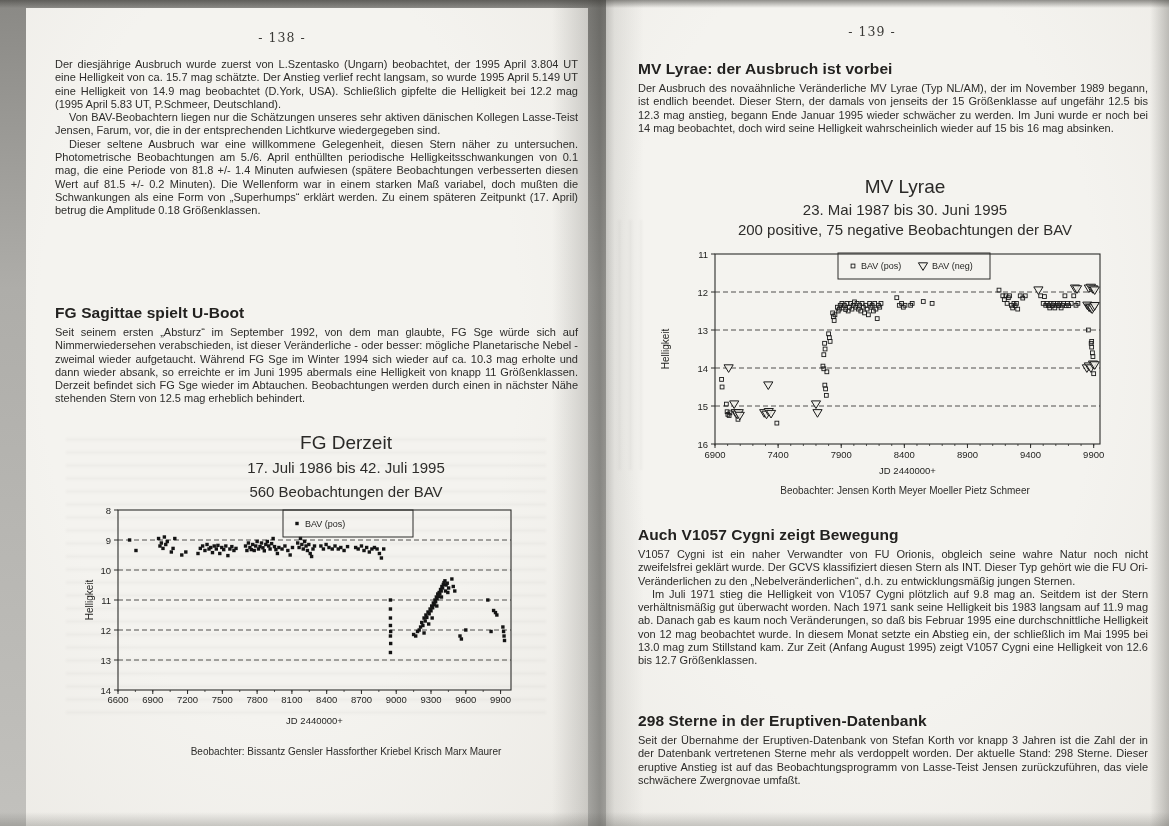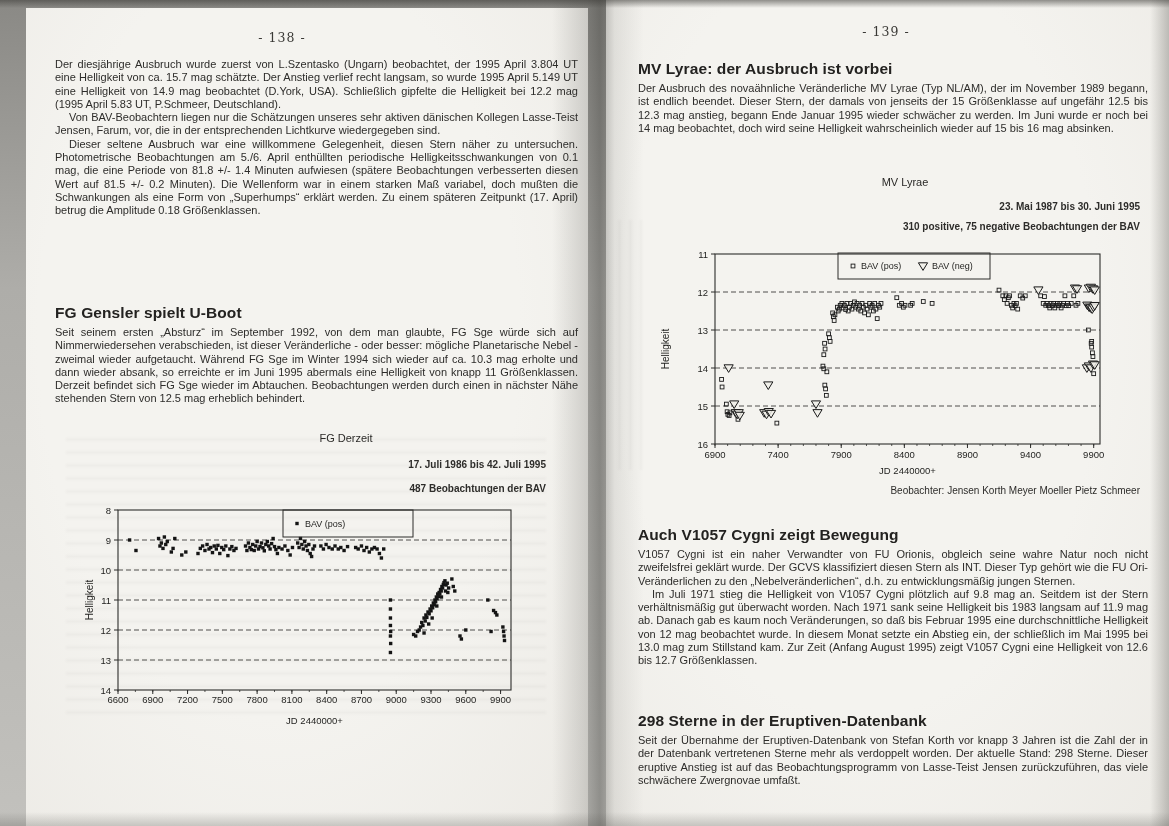--- a/index.html
+++ b/index.html
@@ -19,47 +19,47 @@
          background:repeating-linear-gradient(180deg, rgba(125,122,113,0.10) 0 3px, rgba(125,122,113,0) 3px 13px);}
   .ghost-v{position:absolute;pointer-events:none;opacity:.5;filter:blur(0.8px);
          background:repeating-linear-gradient(90deg, rgba(125,122,113,0.10) 0 3px, rgba(125,122,113,0) 3px 11px);}
 
   .pagenum{position:absolute;font-family:"DejaVu Serif",serif;font-size:12.5px;color:#3a3936;
            letter-spacing:1px;text-align:center;}
   .body-text{position:absolute;font-size:11px;line-height:13.3px;text-align:justify;color:#2d2c2a;}
   .body-text p{margin:0;}
   .body-text p.indent{text-indent:14px;}
   .sec-heading{position:absolute;font-size:15.5px;font-weight:bold;color:#232220;letter-spacing:0.1px;}
-  .chart-title{position:absolute;font-size:11px;color:#2a2927;text-align:center;}
-  .chart-sub{position:absolute;font-size:10px;color:#2d2c2a;text-align:right;font-weight:bold;}
-  .chart-caption{position:absolute;font-size:10px;color:#2d2c2a;text-align:right;}
+  .chart-title{position:absolute;font-size:19px;color:#2a2927;text-align:center;}
+  .chart-sub{position:absolute;font-size:15px;color:#2d2c2a;text-align:center;}
+  .chart-caption{position:absolute;font-size:10px;color:#2d2c2a;text-align:center;}
   svg{position:absolute;font-family:"Liberation Sans",sans-serif;}
 </style>
 </head>
 <body>
 
 <div class="stage">
 
   <div class="page page-left">
     <div class="pagenum" style="left:0;top:22px;width:512px;text-align:center;">-  138  -</div>
 
     <div class="body-text" style="left:29px;top:50px;width:523px;">
       <p>Der diesjährige Ausbruch wurde zuerst von L.Szentasko (Ungarn) beobachtet, der 1995 April 3.804 UT eine Helligkeit von ca. 15.7 mag schätzte. Der Anstieg verlief recht langsam, so wurde 1995 April 5.149 UT eine Helligkeit von 14.9 mag beobachtet (D.York, USA). Schließlich gipfelte die Helligkeit bei 12.2 mag (1995 April 5.83 UT, P.Schmeer, Deutschland).</p>
       <p class="indent">Von BAV-Beobachtern liegen nur die Schätzungen unseres sehr aktiven dänischen Kollegen Lasse-Teist Jensen, Farum, vor, die in der entsprechenden Lichtkurve wiedergegeben sind.</p>
       <p class="indent">Dieser seltene Ausbruch war eine willkommene Gelegenheit, diesen Stern näher zu untersuchen. Photometrische Beobachtungen am 5./6. April enthüllten periodische Helligkeitsschwankungen von 0.1 mag, die eine Periode von 81.8 +/- 1.4 Minuten aufwiesen (spätere Beobachtungen verbesserten diesen Wert auf 81.5 +/- 0.2 Minuten). Die Wellenform war in einem starken Maß variabel, doch mußten die Schwankungen als eine Form von „Superhumps“ erklärt werden. Zu einem späteren Zeitpunkt (17. April) betrug die Amplitude 0.18 Größenklassen.</p>
     </div>
 
-    <div class="sec-heading" style="left:29px;top:296px;">FG Gensler spielt U-Boot</div>
+    <div class="sec-heading" style="left:29px;top:296px;">FG Sagittae spielt U-Boot</div>
     <div class="body-text" style="left:29px;top:318px;width:523px;">
       <p>Seit seinem ersten „Absturz“ im September 1992, von dem man glaubte, FG Sge würde sich auf Nimmerwiedersehen verabschieden, ist dieser Veränderliche - oder besser: mögliche Planetarische Nebel - zweimal wieder aufgetaucht. Während FG Sge im Winter 1994 sich wieder auf ca. 10.3 mag erholte und dann wieder absank, so erreichte er im Juni 1995 abermals eine Helligkeit von knapp 11 Größenklassen. Derzeit befindet sich FG Sge wieder im Abtauchen. Beobachtungen werden durch einen in nächster Nähe stehenden Stern von 12.5 mag erheblich behindert.</p>
     </div>
 
     <div class="chart-title" style="left:120px;top:424px;width:400px;">FG Derzeit</div>
     <div class="chart-sub" style="left:120px;top:451px;width:400px;">17. Juli 1986 bis 42. Juli 1995</div>
-    <div class="chart-sub" style="left:120px;top:475px;width:400px;">487 Beobachtungen der BAV</div>
+    <div class="chart-sub" style="left:120px;top:475px;width:400px;">560 Beobachtungen der BAV</div>
 
     <svg id="fg-chart-svg" style="left:57px;top:492px;" width="470" height="234">
         <line x1="35" x2="428" y1="40" y2="40" stroke="#3c3c3a" stroke-width="0.9" stroke-dasharray="5 3"></line>
         <line x1="35" x2="428" y1="70" y2="70" stroke="#3c3c3a" stroke-width="0.9" stroke-dasharray="5 3"></line>
         <line x1="35" x2="428" y1="100" y2="100" stroke="#3c3c3a" stroke-width="0.9" stroke-dasharray="5 3"></line>
         <line x1="35" x2="428" y1="130" y2="130" stroke="#3c3c3a" stroke-width="0.9" stroke-dasharray="5 3"></line>
         <line x1="35" x2="428" y1="160" y2="160" stroke="#3c3c3a" stroke-width="0.9" stroke-dasharray="5 3"></line>
         <rect x="35" y="10" width="393" height="180" fill="none" stroke="#2c2c2a" stroke-width="1.1"></rect>
         <line x1="31" x2="35" y1="10" y2="10" stroke="#2c2c2a" stroke-width="1"></line>
         <text x="28" y="13.5" text-anchor="end" font-size="9.5" fill="#1f1f1d">8</text>
@@ -287,35 +287,36 @@
         <rect x="412.1566371681416" y="113.3" width="3.4" height="3.4" fill="#141414"></rect>
         <rect x="418.18495575221243" y="125.3" width="3.4" height="3.4" fill="#141414"></rect>
         <rect x="418.88053097345136" y="129.80000000000004" width="3.4" height="3.4" fill="#141414"></rect>
         <rect x="419.34424778761064" y="134.29999999999998" width="3.4" height="3.4" fill="#141414"></rect>
         <rect x="419.8079646017699" y="138.8" width="3.4" height="3.4" fill="#141414"></rect>
         <rect x="200" y="10" width="130" height="27" fill="none" stroke="#2c2c2a" stroke-width="1"></rect>
         <rect x="212.3" y="21.8" width="3.4" height="3.4" fill="#141414"></rect>
         <text x="222" y="26.7" text-anchor="start" font-size="9" fill="#1f1f1d">BAV (pos)</text>
       </svg>
 
+    <div class="chart-caption" style="left:120px;top:738px;width:400px;">Beobachter: Bissantz Gensler Hassforther Kriebel Krisch Marx Maurer</div>
 
     <div class="ghost" style="left:40px;top:430px;width:480px;height:280px;"></div>
   </div>
 
   <div class="page page-right">
-    <div class="pagenum" style="left:0;top:24px;width:532px;padding-left:14px;">-  139  -</div>
+    <div class="pagenum" style="left:0;top:24px;width:532px;">-  139  -</div>
 
     <div class="sec-heading" style="left:32px;top:60px;text-align:right;">MV Lyrae: der Ausbruch ist vorbei</div>
     <div class="body-text" style="left:32px;top:82px;width:510px;">
       <p>Der Ausbruch des novaähnliche Veränderliche MV Lyrae (Typ NL/AM), der im November 1989 begann, ist endlich beendet. Dieser Stern, der damals von jenseits der 15 Größenklasse auf ungefähr 12.5 bis 12.3 mag anstieg, begann Ende Januar 1995 wieder schwächer zu werden. Im Juni wurde er noch bei 14 mag beobachtet, doch wird seine Helligkeit wahrscheinlich wieder auf 15 bis 16 mag absinken.</p>
     </div>
 
     <div class="chart-title" style="left:64px;top:176px;width:470px;">MV Lyrae</div>
     <div class="chart-sub" style="left:64px;top:201px;width:470px;">23. Mai 1987 bis 30. Juni 1995</div>
-    <div class="chart-sub" style="left:64px;top:221px;width:470px;">310 positive, 75 negative Beobachtungen der BAV</div>
+    <div class="chart-sub" style="left:64px;top:221px;width:470px;">200 positive, 75 negative Beobachtungen der BAV</div>
 
     <svg id="mv-chart-svg" style="left:49px;top:246px;" width="470" height="240">
         <line x1="60" x2="445" y1="46" y2="46" stroke="#3c3c3a" stroke-width="0.9" stroke-dasharray="5 3"></line>
         <line x1="60" x2="445" y1="84" y2="84" stroke="#3c3c3a" stroke-width="0.9" stroke-dasharray="5 3"></line>
         <line x1="60" x2="445" y1="122" y2="122" stroke="#3c3c3a" stroke-width="0.9" stroke-dasharray="5 3"></line>
         <line x1="60" x2="445" y1="160" y2="160" stroke="#3c3c3a" stroke-width="0.9" stroke-dasharray="5 3"></line>
         <rect x="60" y="8" width="385" height="190" fill="none" stroke="#2c2c2a" stroke-width="1.1"></rect>
         <line x1="56" x2="60" y1="8" y2="8" stroke="#2c2c2a" stroke-width="1"></line>
         <text x="53" y="11.5" text-anchor="end" font-size="9.5" fill="#1f1f1d">11</text>
         <line x1="56" x2="60" y1="46" y2="46" stroke="#2c2c2a" stroke-width="1"></line>

